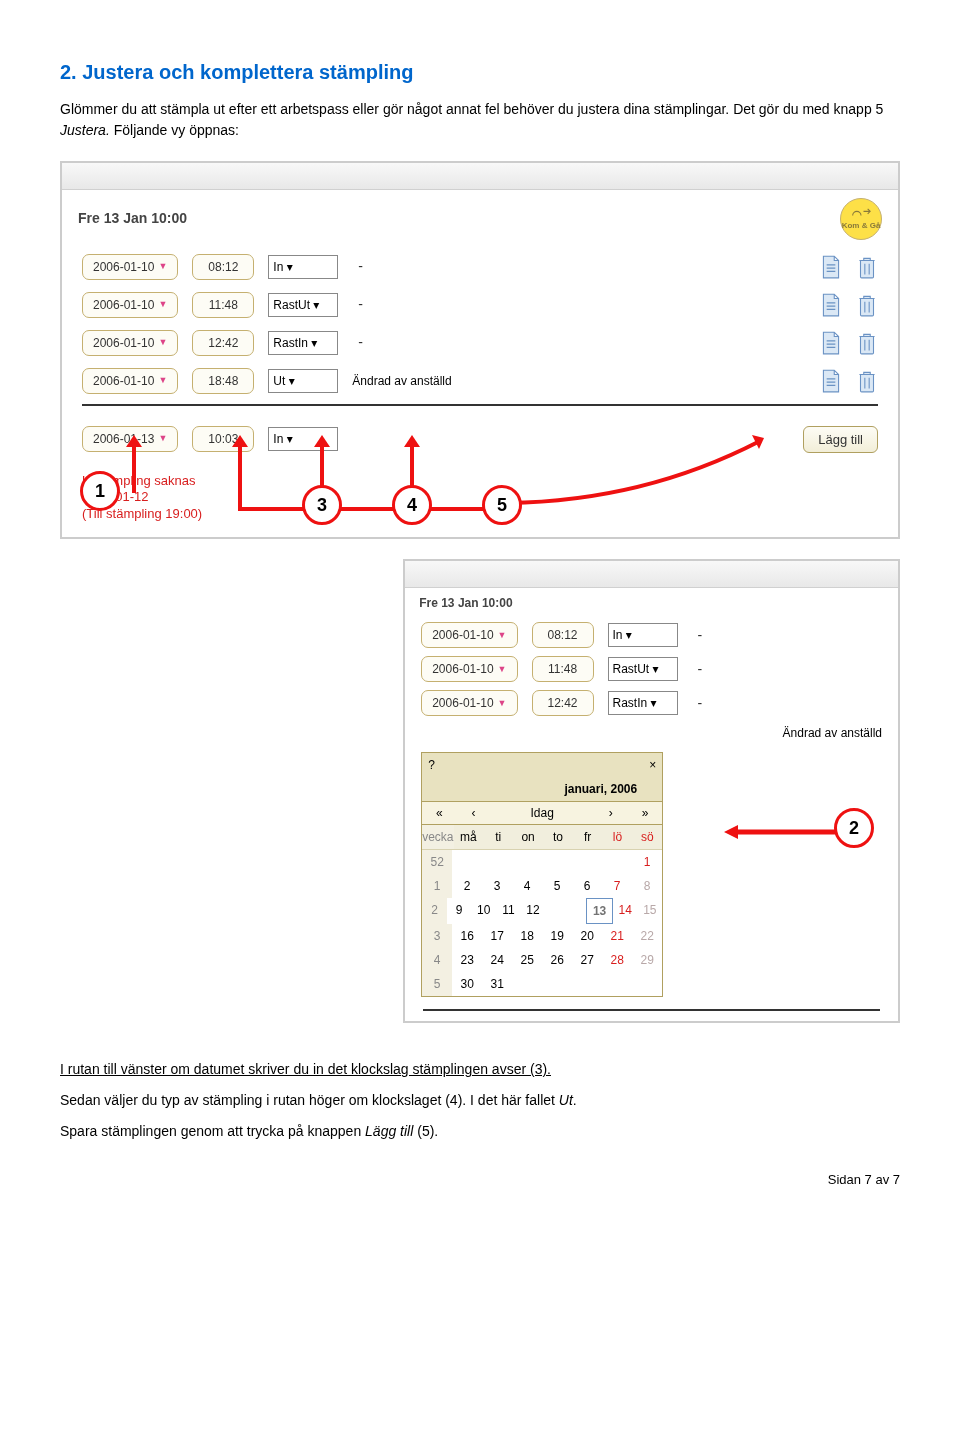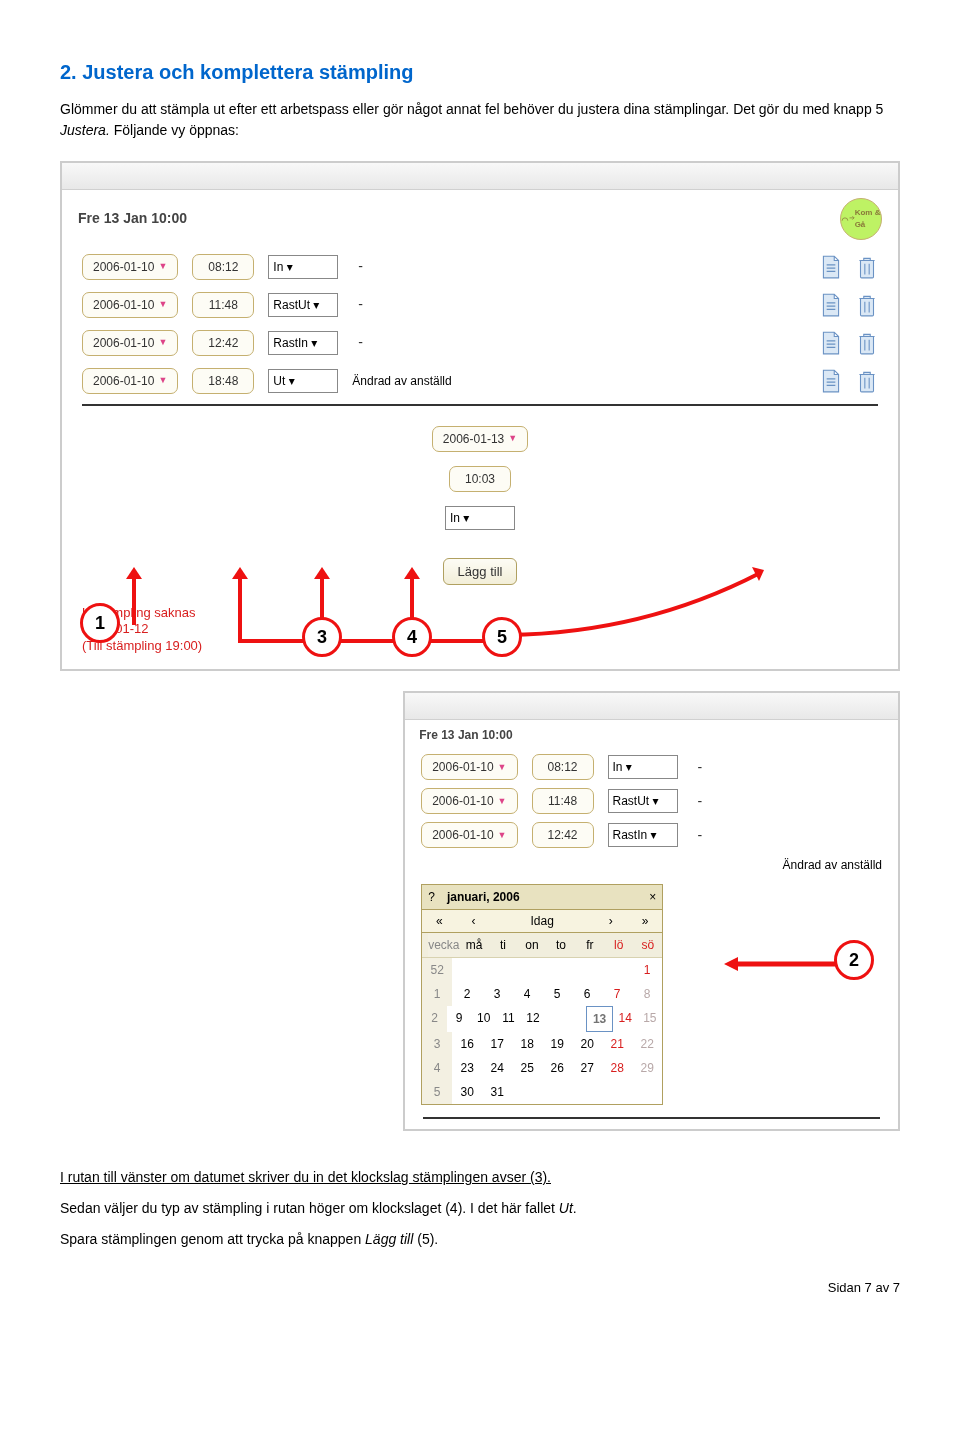--- a/index.html
+++ b/index.html
@@ -36,23 +36,23 @@
     align-items: center;
     padding: 8px 16px;
     font-weight: bold;
     color: #444;
   }
   .header-row .spacer { flex: 1; }
   .kg-icon {
     width: 40px; height: 40px;
     border-radius: 50%;
     border: 1px solid #c5b070;
-    background: #bef264;
-    display: flex;
-    flex-direction: row;
+    background: #fde047;
+    display: flex;
+    flex-direction: column;
     align-items: center;
     justify-content: center;
     font-size: 8px;
     color: #8a7a3a;
   }
   .kg-icon svg { width: 20px; height: 14px; }
   .stamp-row {
     display: flex;
     align-items: center;
     padding: 6px 20px;
@@ -149,37 +149,37 @@
     width: 240px;
     margin: 6px 0 0 16px;
     font-size: 12px;
   }
   .cal-title {
     display: flex;
     background: #e8e2c0;
     border-bottom: 1px solid #b0a060;
   }
   .cal-title span { padding: 3px 6px; }
-  .cal-title .mid { flex: 1; text-align: left; font-weight: bold; }
+  .cal-title .mid { flex: 1; text-align: right; font-weight: bold; margin-top: 24px; }
   .cal-nav {
     display: flex;
     background: #f7f3e0;
     border-bottom: 1px solid #b0a060;
   }
   .cal-nav span { flex: 1; text-align: center; padding: 2px 0; }
   .cal-nav .today { flex: 3; }
   .cal-head, .cal-row {
     display: flex;
   }
   .cal-head span, .cal-row span {
     flex: 1;
     text-align: center;
     padding: 3px 0;
   }
-  .cal-head { background: #f1eedd; border-bottom: 1px solid #d8d2b0; padding-left: 6px; }
+  .cal-head { background: #f1eedd; border-bottom: 1px solid #d8d2b0; }
   .wk-col { background: #f3f0e2; color: #888; }
   .weekend { color: #d81e1e; }
   .other-month { color: #b8a8a8; }
   .today-cell { border: 1px solid #6a92c4; font-weight: bold; color: #737373; margin-left: 41px; }
   .cal-wrap { position: relative; }
   .bottom-hr {
     border: none;
     border-top: 2px solid #333;
     margin: 12px 18px 10px 18px;
   }
@@ -275,21 +275,21 @@
           <path d="M6 10 h8 M6 13 h8 M6 16 h8" stroke="#6a92c4" stroke-width="1"></path>
         </svg></span>
     <span class="trash-icon"><svg viewBox="0 0 20 24">
           <path d="M4 6 h12 v15 a1 1 0 0 1 -1 1 h-10 a1 1 0 0 1 -1 -1 z M7 6 v-2 h6 v2 M3 6 h14" stroke="#6a92c4" fill="#dbe8f5" stroke-width="1"></path>
           <path d="M8 9 v10 M12 9 v10" stroke="#6a92c4" stroke-width="1"></path>
         </svg></span>
   </div>
 
   <hr class="divider">
 
-  <div class="stamp-row" style="padding-bottom:12px;flex-direction:column;">
+  <div class="stamp-row" style="padding-bottom:12px;">
     <div class="field">
         <span>2006-01-13</span> 
         <span class="tri">▼</span>
       </div>
     <div class="field time">10:03</div>
     <div class="dropdown"><span>In</span> ▾</div>
     <span class="row-spacer"></span>
     <button class="btn">Lägg till</button>
   </div>
 

